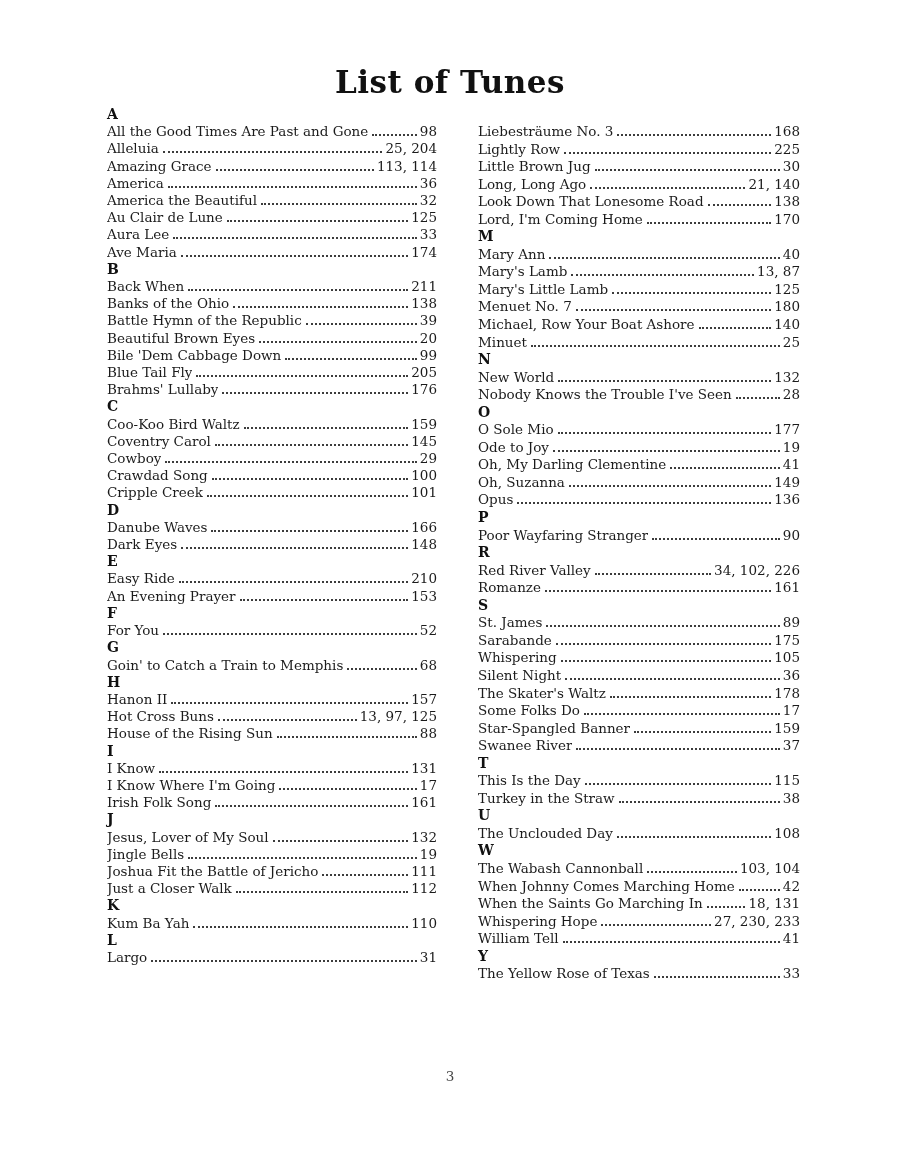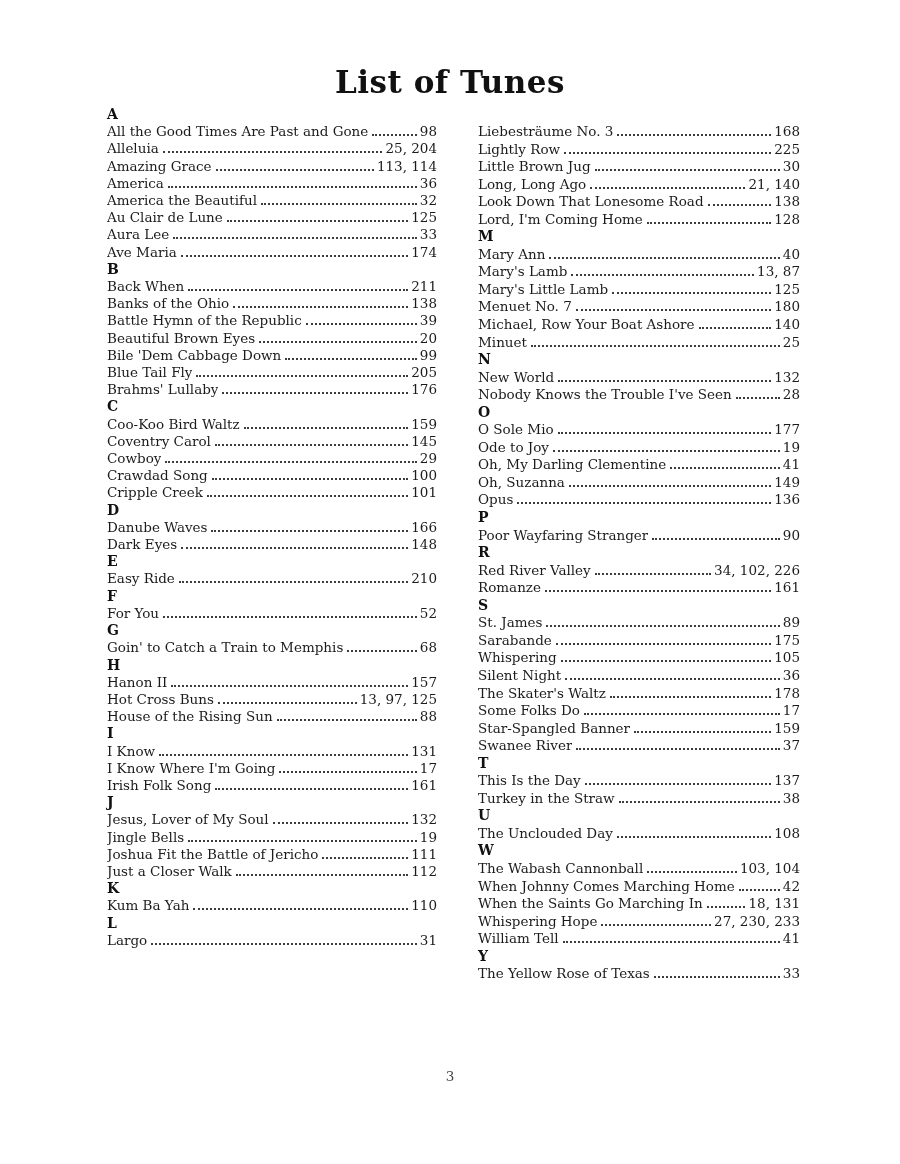--- a/index.html
+++ b/index.html
@@ -191,20 +191,25 @@
           <span class="t">Dark Eyes</span>
           <span class="leader"></span>
           <span class="p">148</span>
         </div>
         <div class="section-letter">E</div>
         <div class="entry">
           <span class="t">Easy Ride</span>
           <span class="leader"></span>
           <span class="p">210</span>
         </div>
+        <div class="entry">
+          <span class="t">An Evening Prayer</span>
+          <span class="leader"></span>
+          <span class="p">153</span>
+        </div>
         <div class="section-letter">F</div>
         <div class="entry">
           <span class="t">For You</span>
           <span class="leader"></span>
           <span class="p">52</span>
         </div>
         <div class="section-letter">G</div>
         <div class="entry">
           <span class="t">Goin' to Catch a Train to Memphis</span>
           <span class="leader"></span>
@@ -298,21 +303,21 @@
           <span class="p">21, 140</span>
         </div>
         <div class="entry">
           <span class="t">Look Down That Lonesome Road</span>
           <span class="leader"></span>
           <span class="p">138</span>
         </div>
         <div class="entry">
           <span class="t">Lord, I'm Coming Home</span>
           <span class="leader"></span>
-          <span class="p">128</span>
+          <span class="p">170</span>
         </div>
         <div class="section-letter">M</div>
         <div class="entry">
           <span class="t">Mary Ann</span>
           <span class="leader"></span>
           <span class="p">40</span>
         </div>
         <div class="entry">
           <span class="t">Mary's Lamb</span>
           <span class="leader"></span>
@@ -430,21 +435,21 @@
         </div>
         <div class="entry">
           <span class="t">Swanee River</span>
           <span class="leader"></span>
           <span class="p">37</span>
         </div>
         <div class="section-letter">T</div>
         <div class="entry">
           <span class="t">This Is the Day</span>
           <span class="leader"></span>
-          <span class="p">137</span>
+          <span class="p">115</span>
         </div>
         <div class="entry">
           <span class="t">Turkey in the Straw</span>
           <span class="leader"></span>
           <span class="p">38</span>
         </div>
         <div class="section-letter">U</div>
         <div class="entry">
           <span class="t">The Unclouded Day</span>
           <span class="leader"></span>

